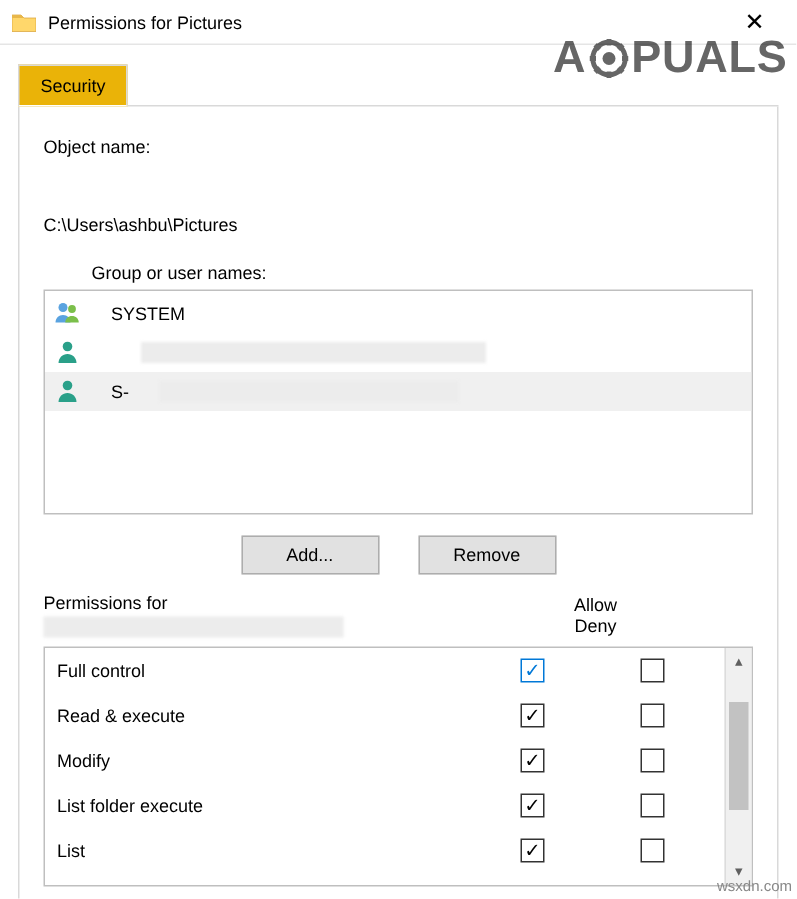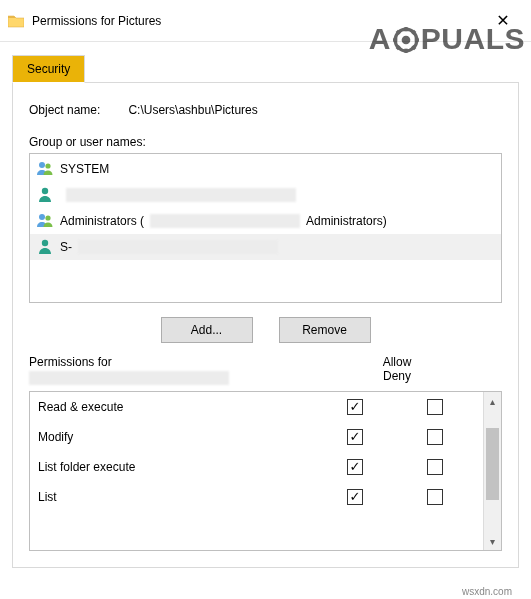--- a/index.html
+++ b/index.html
@@ -7,21 +7,21 @@
     margin: 0;
     font-family: 'Segoe UI', Tahoma, sans-serif;
     font-size: 12px;
     background: #fff;
     width: 531px;
     height: 599px;
     overflow: hidden;
     position: relative;
   }
   .titlebar {
-    height: 42px;
+    height: 30px;
     display: flex;
     align-items: center;
     padding: 0 8px;
     background: #fff;
     border-bottom: 1px solid #e5e5e5;
   }
   .titlebar .folder-icon {
     width: 16px; height: 14px;
     margin-right: 8px;
   }
@@ -40,35 +40,35 @@
     background: #eab308;
     position: relative;
     top: 1px;
     font-size: 12px;
   }
   .tabpage {
     border: 1px solid #d9d9d9;
     border-top: none;
     padding: 14px 16px 16px 16px;
   }
-  .row-obj { display: flex; gap: 28px; margin: 6px 0 18px 0; }
+  .row-obj { display: flex; gap: 38px; margin: 6px 0 18px 0; flex-direction: column; }
   .row-obj .label { }
   .row-obj .value { }
-  .group-label { margin-bottom: 4px; }
+  .group-label { margin-bottom: 4px; margin-left: 32px; }
   .listbox {
     border: 1px solid #bfbfbf;
     background: #fff;
     height: 150px;
     overflow: hidden;
     padding: 2px 0;
   }
   .list-item {
     display: flex;
     align-items: center;
-    gap: 6px;
+    gap: 20px;
     padding: 3px 6px;
     font-size: 12px;
     height: 26px;
   }
   .list-item.sel { background: #f0f0f0; }
   .list-item .redact {
     display: inline-block;
     height: 14px;
     background: #ececec;
     filter: blur(1px);
@@ -85,21 +85,21 @@
     min-width: 92px;
     height: 26px;
     border: 1px solid #adadad;
     background: #e1e1e1;
     font-size: 12px;
     font-family: inherit;
     padding: 0 14px;
   }
   .perm-hdr {
     display: flex;
-    align-items: flex-start;
+    align-items: center;
     margin-top: 12px;
   }
   .perm-hdr .lbl { display:flex; flex-direction: column; }
   .perm-hdr .lbl .redact {
     display:inline-block; width:200px; height:14px; background:#ececec; filter: blur(1px); margin-top:2px;
   }
   .perm-cols {
     display: flex;
     margin-left: auto;
     width: 190px;
@@ -139,21 +139,21 @@
   .scrollbar .thumb { position:absolute; left:2px; right:2px; top:18px; height:72px; background:#c2c2c2; }
   .watermark {
     position:absolute; top:22px; right:6px; font-size:30px; font-weight:700;
     color:#666; letter-spacing:0.5px; mix-blend-mode:multiply;
     display:flex; align-items:center; gap:2px; pointer-events:none;
   }
   .watermark .gear {
     width:26px; height:26px; display:inline-block;
   }
   .footer-src {
-    position:absolute; bottom:2px; right:19px; font-size:10px; color:#888; pointer-events:none;
+    position:absolute; bottom:2px; right:3px; font-size:10px; color:#888; pointer-events:none;
   }
 </style>
 </head>
 <body>
 
 <div class="titlebar">
   <span class="folder-icon">
     <svg viewBox="0 0 16 14">
         <path d="M0 2h6l2 2h8v9H0z" fill="#ffd76b" stroke="#d9a43c" stroke-width="0.5"></path>
         <path d="M0 2h6l2 2H0z" fill="#e8b74a"></path>
@@ -209,31 +209,20 @@
           <span>SYSTEM</span>
         </div>
         <div class="list-item">
           <span><svg class="icon-user" viewBox="0 0 18 18">
               <circle cx="9" cy="6" r="3.2" fill="#2aa089"></circle>
               <path d="M3 17c0-3.4 2.7-6 6-6s6 2.6 6 6z" fill="#2aa089"></path>
             </svg></span>
           <span></span>
           <span class="redact" style="width: 230px;"></span>
         </div>
-        <div class="list-item">
-          <span><svg class="icon-users" viewBox="0 0 18 18">
-              <circle cx="6" cy="6" r="3" fill="#5aa3e0"></circle>
-              <path d="M1 16c0-3 2.2-5 5-5s5 2 5 5z" fill="#5aa3e0"></path>
-              <circle cx="12" cy="7" r="2.6" fill="#7bbf4a"></circle>
-              <path d="M7.5 16c0-2.6 2-4.4 4.5-4.4s4.5 1.8 4.5 4.4z" fill="#7bbf4a"></path>
-            </svg></span>
-          <span>Administrators (</span>
-          <span class="redact" style="width: 150px;"></span>
-          <span>Administrators)</span>
-        </div>
         <div class="list-item sel">
           <span><svg class="icon-user" viewBox="0 0 18 18">
               <circle cx="9" cy="6" r="3.2" fill="#2aa089"></circle>
               <path d="M3 17c0-3.4 2.7-6 6-6s6 2.6 6 6z" fill="#2aa089"></path>
             </svg></span>
           <span>S-</span>
           <span class="redact" style="width: 200px;"></span>
         </div>
       </div>
 
@@ -248,20 +237,29 @@
         <span class="redact"></span>
       </div>
       <div class="perm-cols">
         <div>Allow</div>
         <div>Deny</div>
       </div>
     </div>
 
     <div class="perm-table-wrap">
       <div class="perm-table" id="perm-rows">
+          <div class="perm-row focus">
+            <span class="name">Full control</span>
+            <span class="cb">
+              <span class="cbox chk blue"></span>
+            </span>
+            <span class="cb">
+              <span class="cbox"></span>
+            </span>
+          </div>
           <div class="perm-row">
             <span class="name">Read &amp; execute</span>
             <span class="cb">
               <span class="cbox chk"></span>
             </span>
             <span class="cb">
               <span class="cbox"></span>
             </span>
           </div>
           <div class="perm-row">

